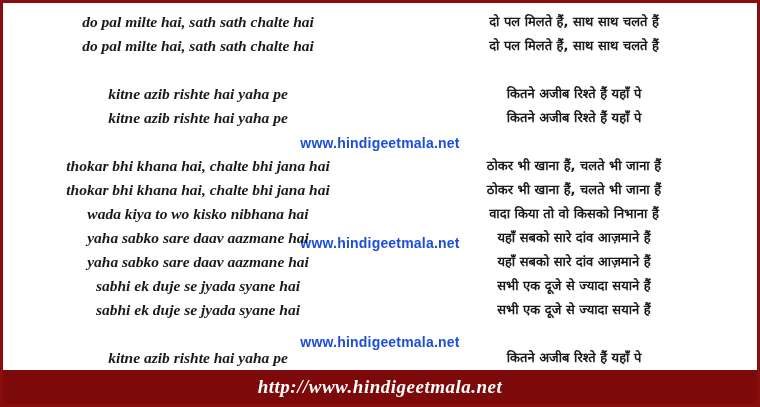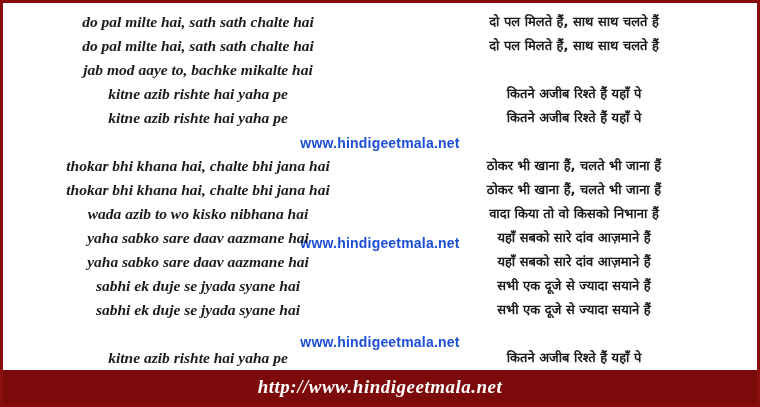--- a/index.html
+++ b/index.html
@@ -123,21 +123,20 @@
       <div class="stanza">
         <div class="line">
           <span class="roman">do pal milte hai, sath sath chalte hai</span>
           <span class="deva">दो पल मिलते हैं, साथ साथ चलते हैं</span>
         </div>
         <div class="line">
           <span class="roman">do pal milte hai, sath sath chalte hai</span>
           <span class="deva">दो पल मिलते हैं, साथ साथ चलते हैं</span>
         </div>
         <div class="line">
-          <span class="roman">jab mod aaye to, bachke mikalte hai</span>
         </div>
         <div class="line">
           <span class="roman">kitne azib rishte hai yaha pe</span>
           <span class="deva">कितने अजीब रिश्ते हैं यहाँ पे</span>
         </div>
         <div class="line">
           <span class="roman">kitne azib rishte hai yaha pe</span>
           <span class="deva">कितने अजीब रिश्ते हैं यहाँ पे</span>
         </div>
       </div>
@@ -147,21 +146,21 @@
       <div class="stanza">
         <div class="line">
           <span class="roman">thokar bhi khana hai, chalte bhi jana hai</span>
           <span class="deva">ठोकर भी खाना हैं, चलते भी जाना हैं</span>
         </div>
         <div class="line">
           <span class="roman">thokar bhi khana hai, chalte bhi jana hai</span>
           <span class="deva">ठोकर भी खाना हैं, चलते भी जाना हैं</span>
         </div>
         <div class="line">
-          <span class="roman">wada azib to wo kisko nibhana hai</span>
+          <span class="roman">wada kiya to wo kisko nibhana hai</span>
           <span class="deva">वादा किया तो वो किसको निभाना हैं</span>
         </div>
         <div class="line">
           <span class="roman">yaha sabko sare daav aazmane hai</span>
           <span class="deva">यहाँ सबको सारे दांव आज़माने हैं</span>
         </div>
         <div class="line">
           <span class="roman">yaha sabko sare daav aazmane hai</span>
           <span class="deva">यहाँ सबको सारे दांव आज़माने हैं</span>
         </div>

